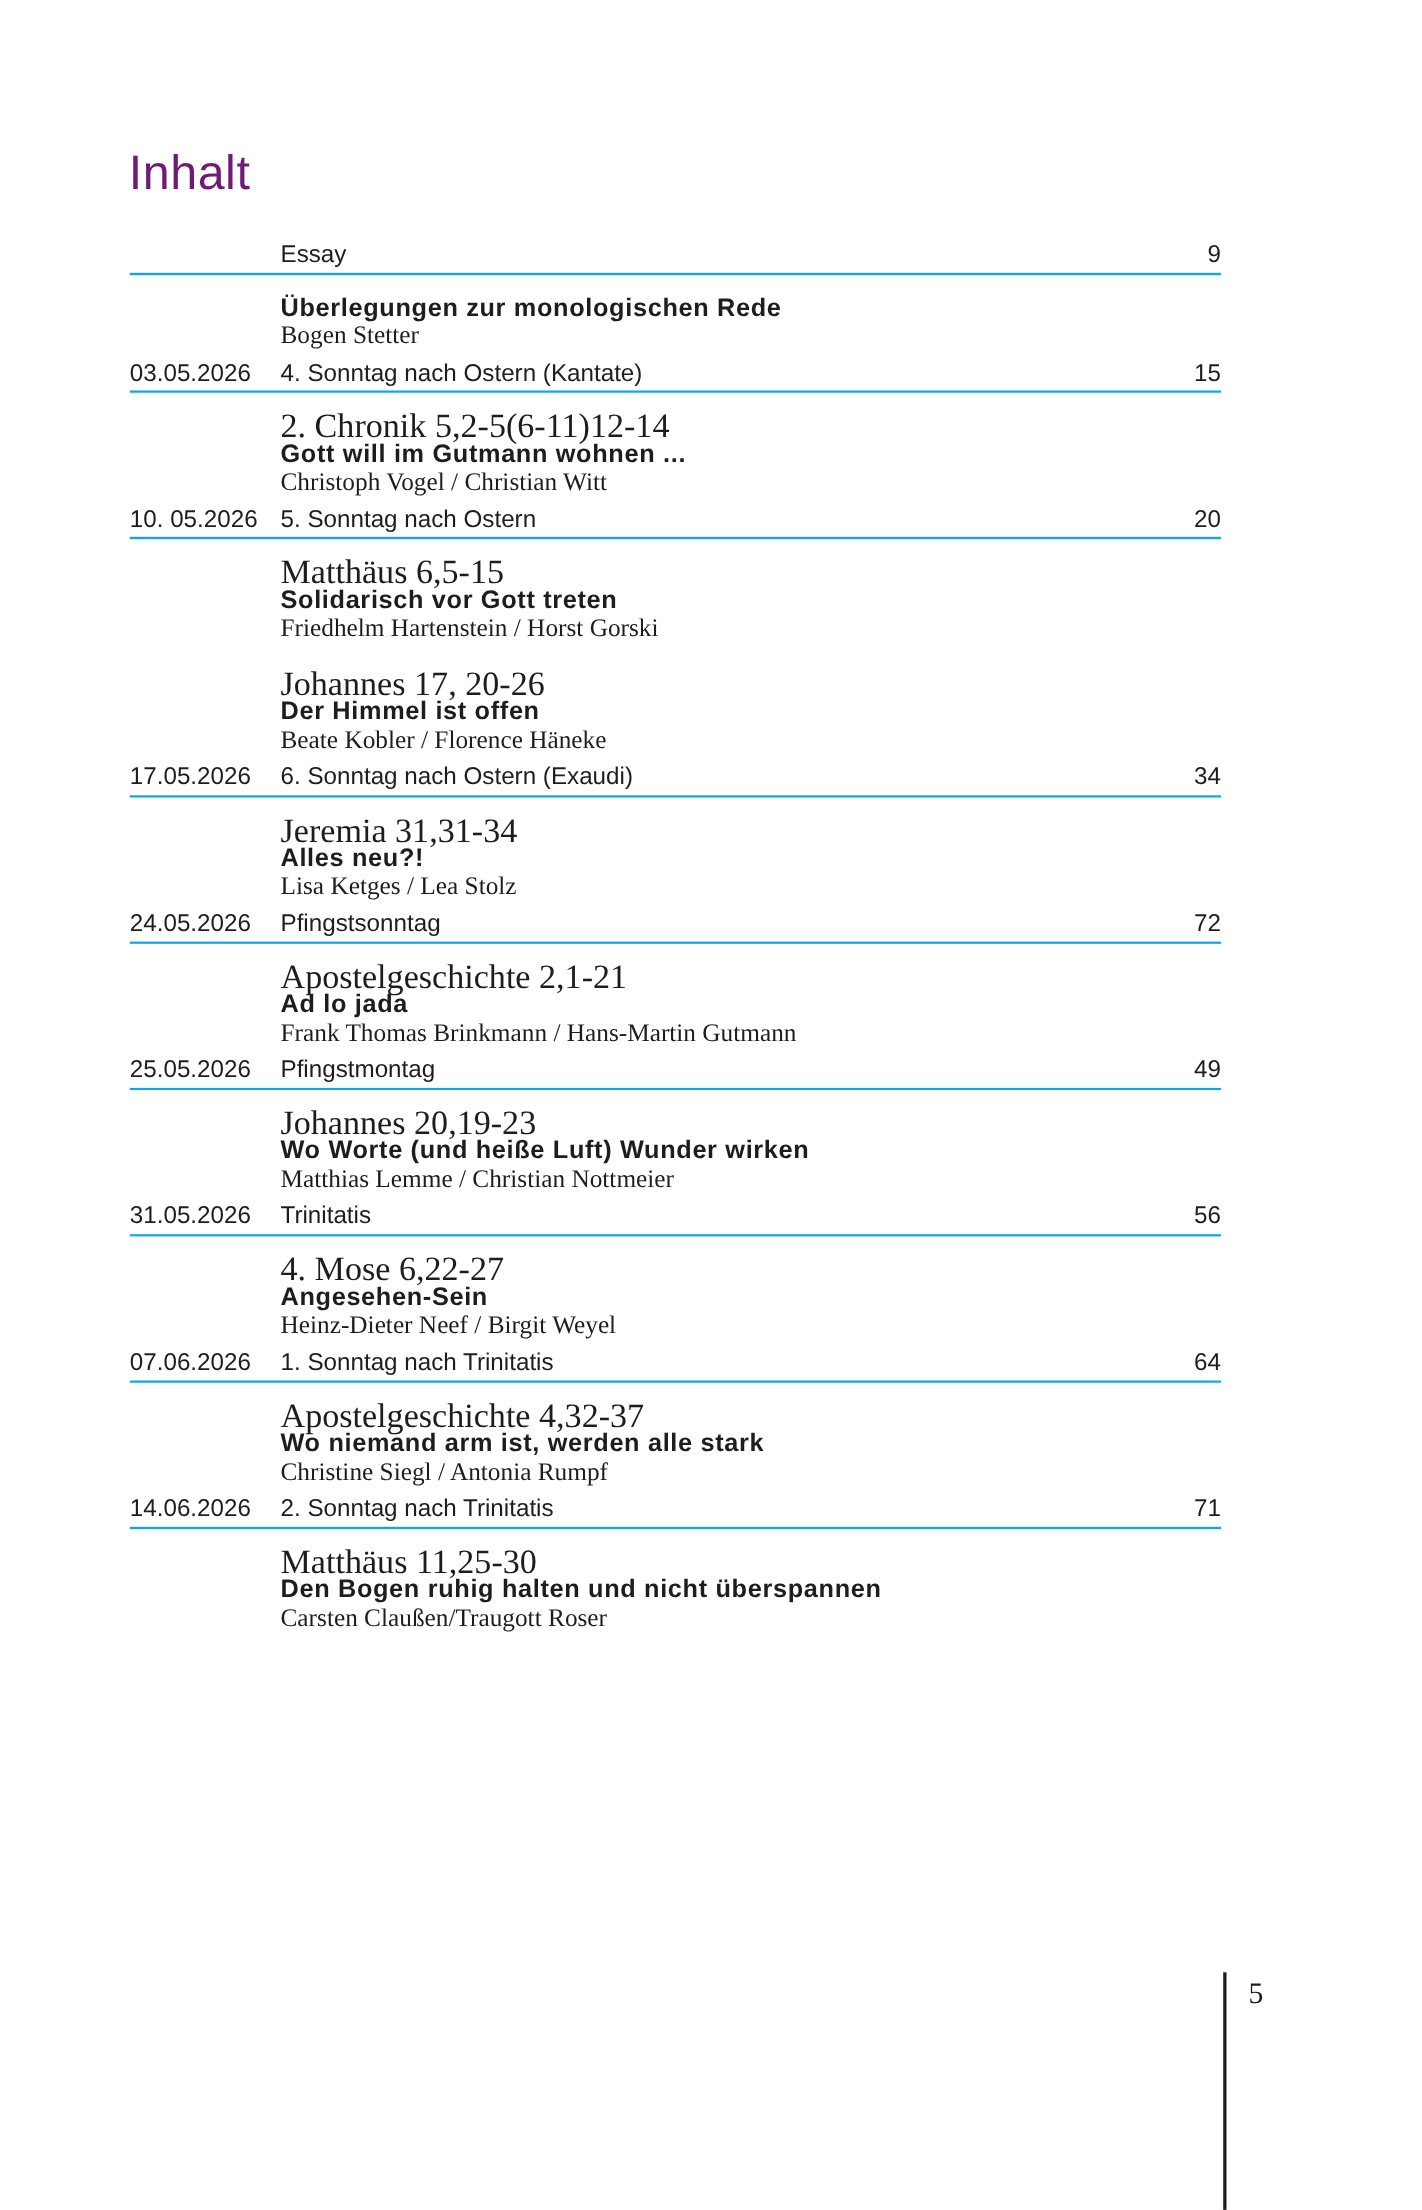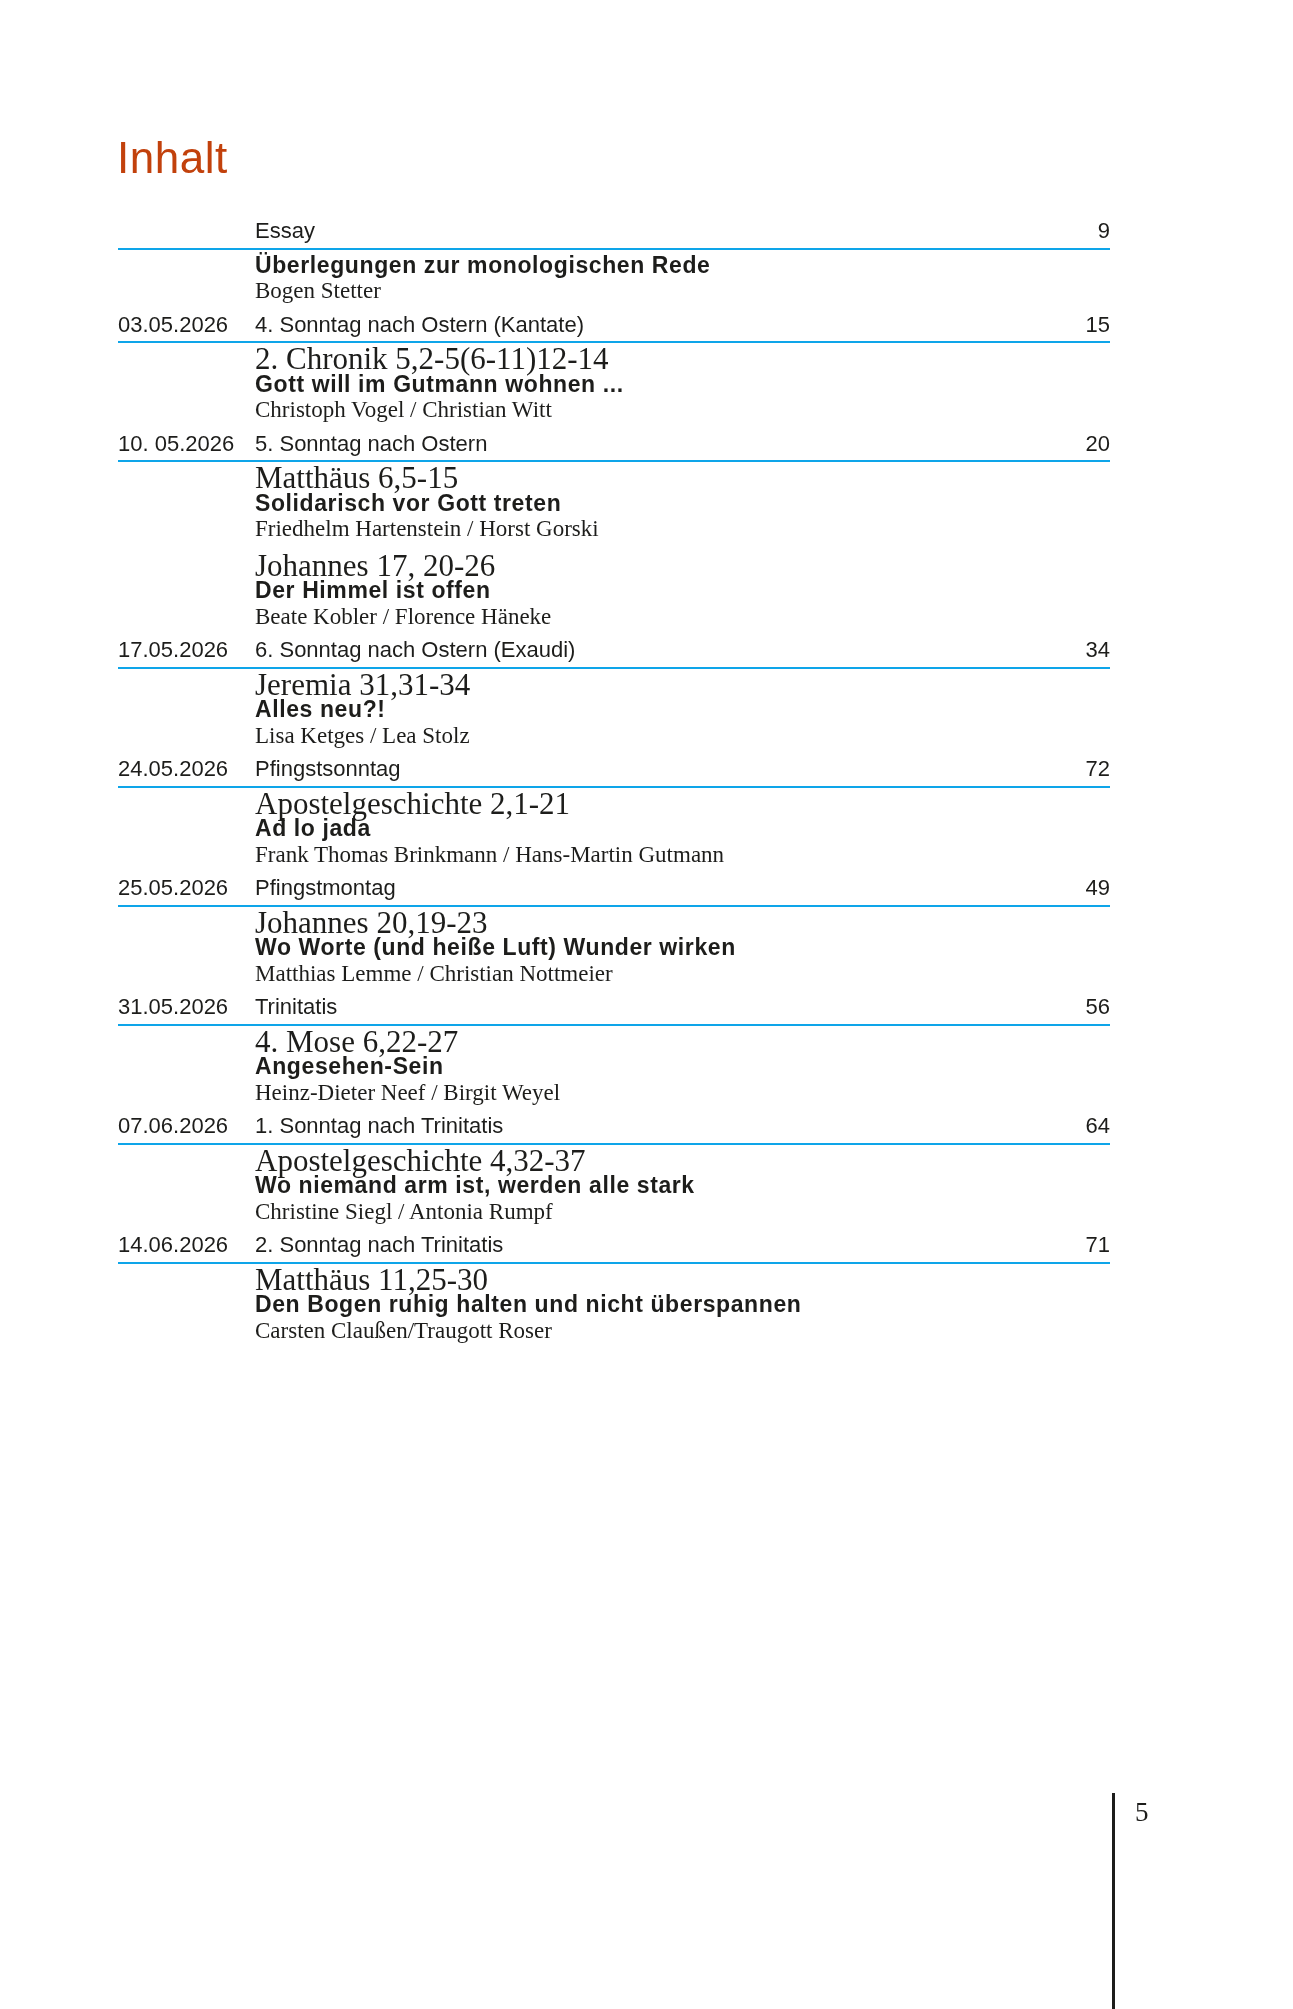--- a/index.html
+++ b/index.html
@@ -17,21 +17,21 @@
     font-family: "Liberation Sans", sans-serif;
   }
   .page-title {
     position: absolute;
     left: 117px;
     top: 104px;
     font-family: "Liberation Sans", sans-serif;
     font-weight: 300;
     font-size: 44px;
     letter-spacing: 0.5px;
-    color: #c2410c;
+    color: #701a75;
   }
   .toc {
     position: absolute;
     left: 118px;
     top: 218px;
     width: 992px;
   }
   .entry {
     margin-bottom: 8px;
   }
@@ -51,21 +51,21 @@
   .entry-heading {
     flex: 1 1 auto;
   }
   .entry-page {
     flex-shrink: 0;
     text-align: right;
     padding-left: 10px;
   }
   .entry-body {
     margin-left: 137px;
-    padding-top: 3px;
+    padding-top: 17px;
   }
   .entry-body > div {
     line-height: 25.5px;
   }
   .scripture {
     font-family: "Liberation Serif", "DejaVu Serif", serif;
     font-size: 31px;
   }
   .sermon-title {
     font-family: "Liberation Sans", "DejaVu Sans", sans-serif;

